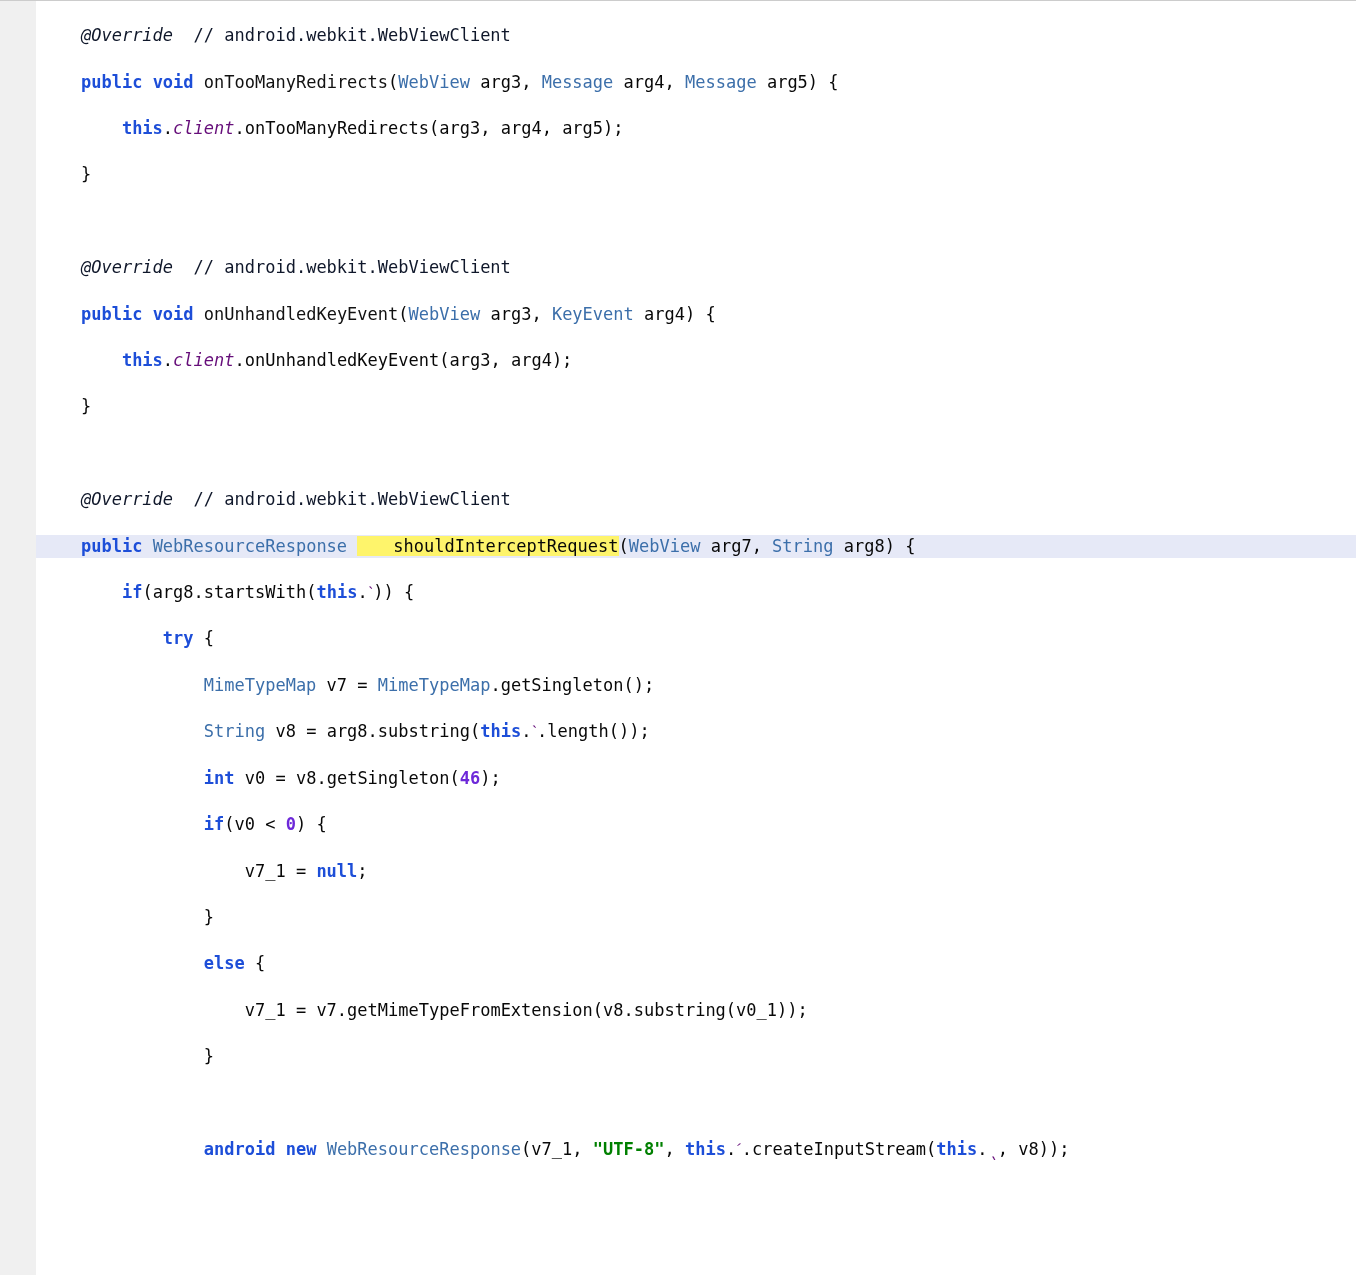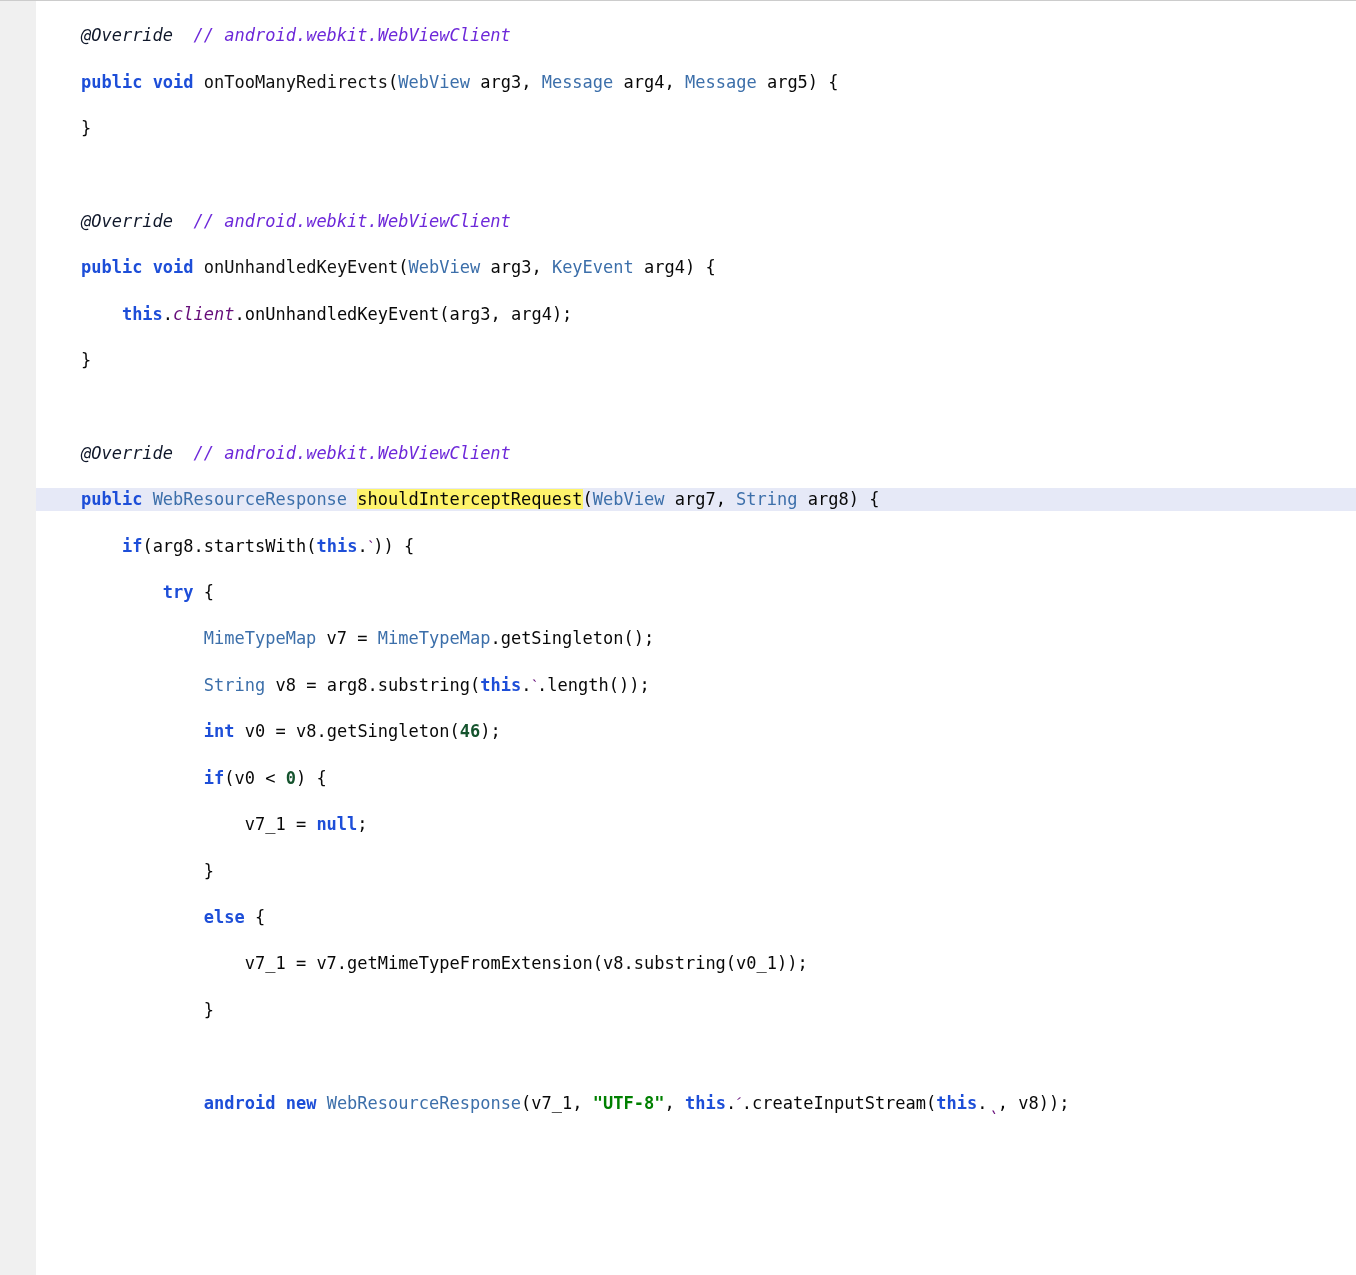--- a/index.html
+++ b/index.html
@@ -31,39 +31,41 @@
   .line {
     min-height: 23.2px;
     white-space: pre;
     padding-left: 4px;
   }
   .hl-line {
     background: #e6e9f7;
   }
   .hl-word {
     background: #fef46b;
+    padding-left: 36px;
   }
   
   .ann { color: #0f172a; font-style: italic; }
-  .cmt-green { color: #6d28d9; font-style: italic; }
+  .cmt-green { color: #0f172a; }
   .kw  { color: #1d4ed8; font-weight: bold; }
   .typ { color: #3c6faa; }
-  .num { color: #14532d; font-weight: bold; }
+  .num { color: #6d28d9; font-weight: bold; }
   .str { color: #008000; font-weight: bold; }
   .fld { font-style: italic; color: #660E7A; }
   .fn  { color: #111; }
 </style>
 </head>
 <body>
 
 <div class="container">
   <div class="gutter"></div>
   <div class="code">
 <div class="line">    <span class="ann">@Override</span>  <span class="cmt-green">// android.webkit.WebViewClient</span></div>
 <div class="line">    <span class="kw">public</span> <span class="kw">void</span> <span class="fn">onTooManyRedirects</span>(<span class="typ">WebView</span> <span>arg3</span>, <span class="typ">Message</span> <span>arg4</span>, <span class="typ">Message</span> <span>arg5</span>) {</div>
+<div class="line">        <span class="kw">this</span>.<span class="fld">client</span>.<span>onTooManyRedirects</span>(<span>arg3</span>, <span>arg4</span>, <span>arg5</span>);</div>
 <div class="line">    }</div>
 <div class="line"> </div>
 <div class="line">    <span class="ann">@Override</span>  <span class="cmt-green">// android.webkit.WebViewClient</span></div>
 <div class="line">    <span class="kw">public</span> <span class="kw">void</span> <span class="fn">onUnhandledKeyEvent</span>(<span class="typ">WebView</span> <span>arg3</span>, <span class="typ">KeyEvent</span> <span>arg4</span>) {</div>
 <div class="line">        <span class="kw">this</span>.<span class="fld">client</span>.<span>onUnhandledKeyEvent</span>(<span>arg3</span>, <span>arg4</span>);</div>
 <div class="line">    }</div>
 <div class="line"> </div>
 <div class="line">    <span class="ann">@Override</span>  <span class="cmt-green">// android.webkit.WebViewClient</span></div>
 <div class="line hl-line">    <span class="kw">public</span> <span class="typ">WebResourceResponse</span> <span class="hl-word">shouldInterceptRequest</span>(<span class="typ">WebView</span> <span>arg7</span>, <span class="typ">String</span> <span>arg8</span>) {</div>
 <div class="line">        <span class="kw">if</span>(<span>arg8</span>.<span>startsWith</span>(<span class="kw">this</span>.<span class="fld">ˋ</span>)) {</div>

